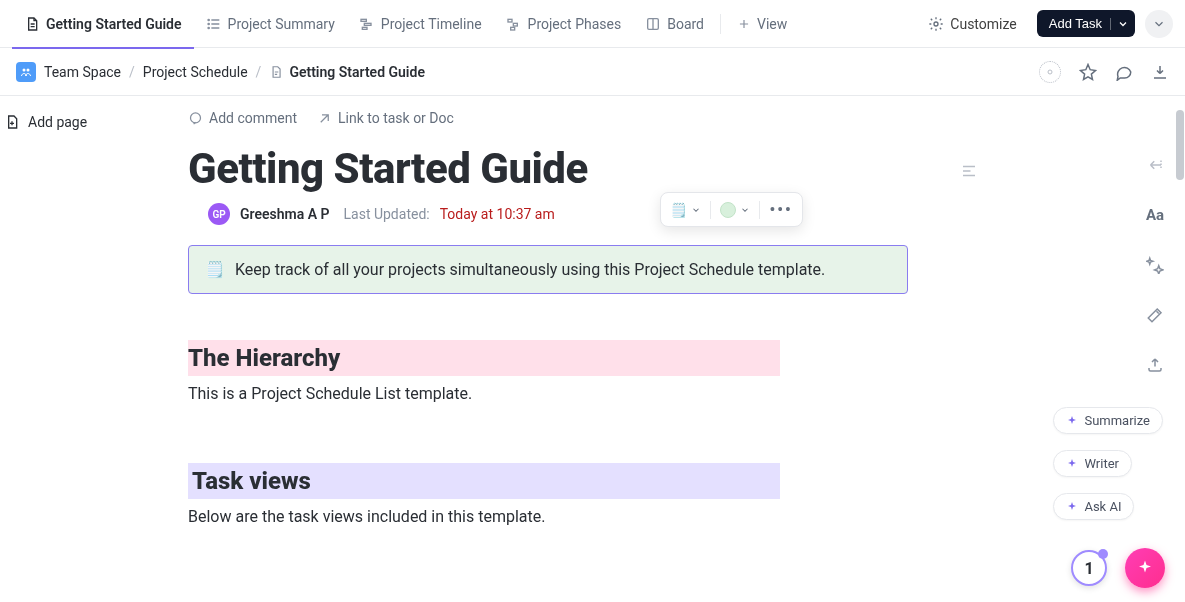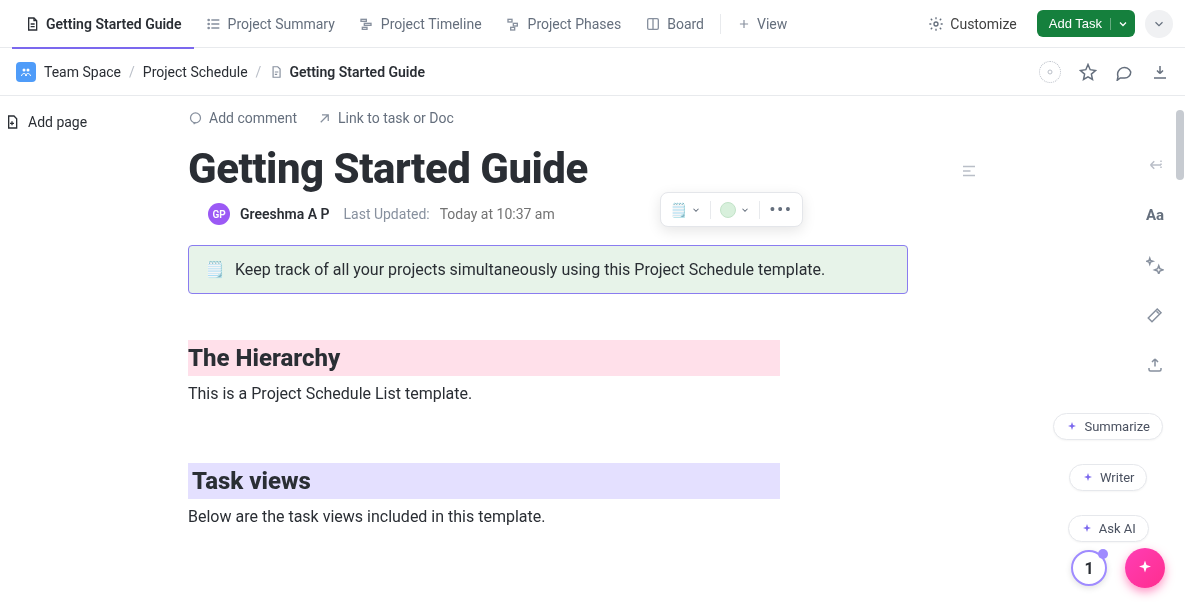--- a/index.html
+++ b/index.html
@@ -6,21 +6,21 @@
   body { font-family: -apple-system, BlinkMacSystemFont, "Segoe UI", Roboto, Helvetica, Arial, sans-serif; background: #fff; color: #2a2e34; width: 1185px; height: 602px; overflow: hidden; position: relative; }
   
   
   .tabs-bar { display: flex; align-items: center; height: 48px; border-bottom: 1px solid #e8eaed; padding: 0 12px; }
   .tab { display: flex; align-items: center; gap: 6px; padding: 0 12px; height: 48px; color: #656f7d; font-size: 14px; cursor: pointer; position: relative; }
   .tab.active { color: #2a2e34; font-weight: 600; }
   .tab.active::after { content:""; position:absolute; left:0; right:0; bottom:-1px; height:2px; background:#7b68ee; }
   .tab-divider { width:1px; height:20px; background:#e8eaed; margin:0 4px; }
   .tabs-bar .spacer { flex:1; }
   .customize { display:flex; align-items:center; gap:6px; color:#404040; font-size:14px; padding:0 10px; cursor:pointer; }
-  .add-task-btn { display:flex; align-items:center; gap:4px; background:#15803d; color:#fff; border:none; padding:6px 6px 6px 12px; border-radius:6px; font-size:13px; font-weight:500; margin-left:10px; cursor:pointer; }
+  .add-task-btn { display:flex; align-items:center; gap:4px; background:#0f172a; color:#fff; border:none; padding:6px 6px 6px 12px; border-radius:6px; font-size:13px; font-weight:500; margin-left:10px; cursor:pointer; }
   .add-task-btn .chev { display:flex; align-items:center; padding-left:6px; margin-left:4px; border-left:1px solid rgba(255,255,255,.35); }
   .circle-btn { width:28px; height:28px; border-radius:50%; background:#f0f1f3; display:flex; align-items:center; justify-content:center; margin-left:10px; cursor:pointer; }
   
   
   .crumb-bar { display:flex; align-items:center; height:48px; padding:0 16px; border-bottom:1px solid #e8eaed; }
   .crumb-icon-box { width:20px; height:20px; border-radius:4px; background:#4f9cf9; display:flex; align-items:center; justify-content:center; margin-right:8px; }
   .crumb { font-size:14px; color:#2a2e34; cursor:pointer; }
   .crumb-sep { color:#b9bec7; margin:0 8px; font-size:14px; }
   .crumb-bar .spacer { flex:1; }
   .crumb-actions { display:flex; align-items:center; gap:18px; }
@@ -36,21 +36,21 @@
   .doc-inner { max-width:790px; }
   
   .doc-actions { display:flex; align-items:flex-end; gap:20px; color:#656f7d; font-size:14px; margin-bottom:18px; }
   .doc-actions .act { display:flex; align-items:center; gap:6px; cursor:pointer; }
   
   .doc-title { font-size:42px; font-weight:800; color:#2a2e34; letter-spacing:-0.5px; margin-bottom:10px; }
   .doc-meta { display:flex; align-items:center; gap:10px; font-size:14px; margin-bottom:20px;margin-left:20px; }
   .avatar { width:22px; height:22px; border-radius:50%; background:#9b59f5; color:#fff; font-size:10px; display:flex; align-items:center; justify-content:center; font-weight:600; }
   .author { font-weight:600; color:#2a2e34; }
   .updated-label { color:#87909e; margin-left:4px; }
-  .updated-time { color:#737373;text-align:center; }
+  .updated-time { color:#b91c1c;text-align:center; }
   
   
   .popover { position:absolute; left:490px; top:96px; display:flex; align-items:center; gap:4px; background:#fff; border:1px solid #e4e6ea; border-radius:8px; box-shadow:0 4px 14px rgba(0,0,0,.10); padding:4px; }
   .pop-item { display:flex; align-items:center; gap:4px; padding:3px 5px; border-radius:5px; cursor:pointer; }
   .pop-divider { width:1px; height:18px; background:#e8eaed; }
   .swatch { width:16px; height:16px; border-radius:50%; background:#d8f0dc; border:1px solid #c2e3c8; }
   .dots { letter-spacing:2px; color:#656f7d; font-weight:700; }
   
   .callout { border:1px solid #8a7cf0; background:#e7f3e9; border-radius:4px; padding:14px 16px; font-size:16px; color:#2a2e34; display:flex; align-items:flex-start; gap:10px; margin-bottom:46px; max-width:720px; position:relative; }
   
@@ -62,21 +62,21 @@
   
   
   .right-rail { width:60px; display:flex; flex-direction:column; align-items:center; padding-top:60px; gap:32px; color:#87909e; position:relative; }
   .right-rail .ic { cursor:pointer; }
   .aa { font-weight:700; font-size:15px; color:#656f7d; }
   
   
   .scrollthumb { position:absolute; right:1px; top:110px; width:8px; height:70px; background:#c7cbd1; border-radius:4px; }
   
   
-  .chips { position:absolute; right:22px; bottom:60px; display:flex; flex-direction:column; align-items:center; gap:24px; }
+  .chips { position:absolute; right:22px; bottom:82px; display:flex; flex-direction:column; align-items:flex-start; gap:16px; }
   .chip { display:flex; align-items:center; gap:6px; background:#fff; border:1px solid #e6e8ec; border-radius:18px; padding:5px 12px; font-size:13px; color:#4a5160; cursor:pointer; box-shadow:0 1px 2px rgba(0,0,0,.04); }
   .chip svg { color:#7b68ee; }
   
   .bubbles { position:absolute; right:20px; bottom:14px; display:flex; align-items:center; gap:18px; }
   .bubble-white { width:36px; height:36px; border-radius:50%; background:#fff; border:2px solid #9f8bff; display:flex; align-items:center; justify-content:center; font-weight:700; color:#2a2e34; box-shadow:0 2px 6px rgba(0,0,0,.12); position:relative; }
   .bubble-white::after { content:""; position:absolute; top:-3px; right:-3px; width:10px; height:10px; border-radius:50%; background:#9f8bff; }
   .bubble-pink { width:40px; height:40px; border-radius:50%; background:linear-gradient(135deg,#ff3db5,#ff2e8e); display:flex; align-items:center; justify-content:center; color:#fff; box-shadow:0 4px 10px rgba(255,46,142,.5); cursor:pointer; }
   
   svg { display:block; }
 </style>

